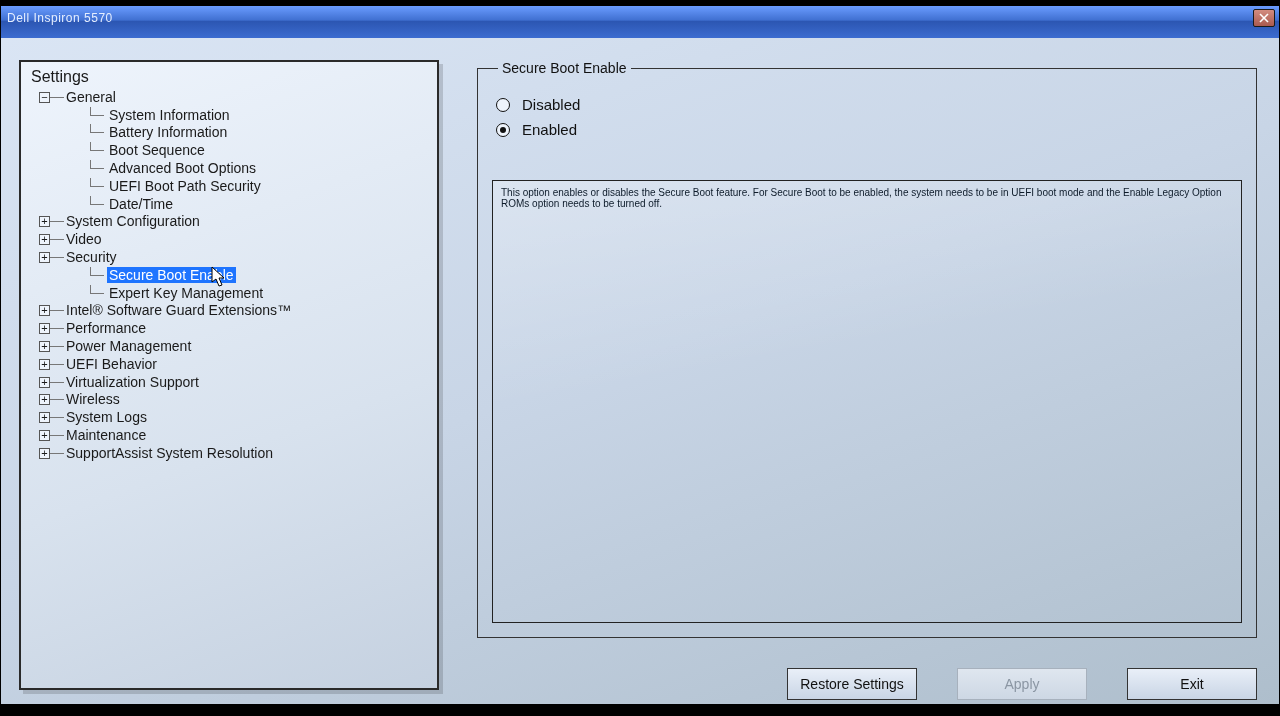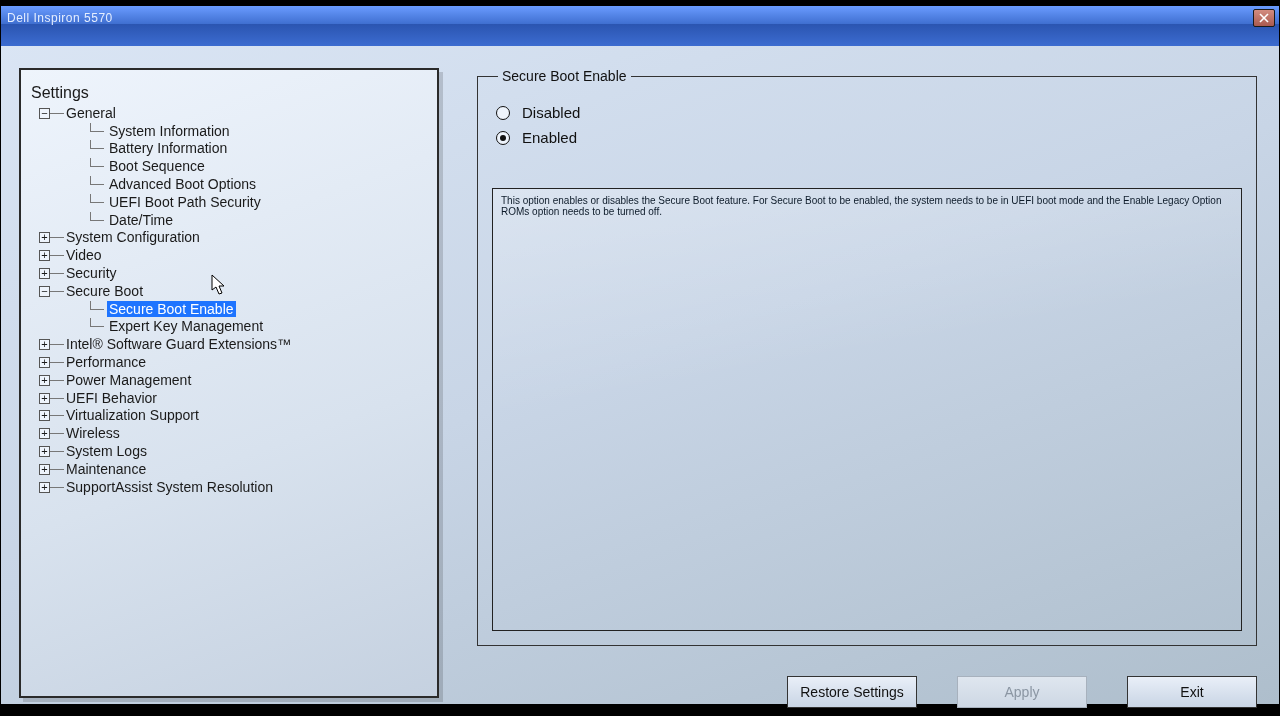--- a/index.html
+++ b/index.html
@@ -29,21 +29,21 @@
     box-sizing: border-box;
   }
   .titlebar {
     height: 24px;
     background: linear-gradient(to bottom, #6a9cff 0%, #3f6fd0 45%, #2b55b1 46%, #3c6cd0 100%);
     color: #e5eeff;
     font-size: 12px;
     display: flex;
     align-items: center;
     justify-content: space-between;
-    padding: 0 4px 16px 6px;
+    padding: 0 4px 8px 6px;
   }
   .titlebar .title {
     letter-spacing: 0.5px;
   }
   .close-btn {
     width: 20px;
     height: 16px;
     border: 1px solid #1a1a1a;
     border-radius: 2px;
     background: linear-gradient(to bottom, #d38c80, #aa5a4f);
@@ -69,21 +69,21 @@
     width: 420px;
     height: 630px;
     border: 2px solid #2a2a2a;
     box-shadow: 4px 4px 0 rgba(0,0,0,0.15);
     background: linear-gradient(160deg, #eef4fc 0%, #d8e2ee 60%, #c5d1e0 100%);
     box-sizing: border-box;
     font-size: 14px;
     color: #1a1a1a;
   }
   .tree-title {
-    padding: 14px 10px 2px 10px;
+    padding: 6px 10px 2px 10px;
     font-size: 16px;
     color: #1a1a1a;
   }
   .tree {
     padding-left: 8px;
   }
   .node {
     line-height: 17px;
     white-space: nowrap;
     position: relative;
@@ -277,21 +277,20 @@
             <div class="node"><span class="leafline"></span><span class="label">Boot Sequence</span></div>
             <div class="node"><span class="leafline"></span><span class="label">Advanced Boot Options</span></div>
             <div class="node"><span class="leafline"></span><span class="label">UEFI Boot Path Security</span></div>
             <div class="node"><span class="leafline"></span><span class="label">Date/Time</span></div>
           </div>
 
           <div class="node"><span class="expander">+</span><span class="conn"></span><span class="label">System Configuration</span></div>
           <div class="node"><span class="expander">+</span><span class="conn"></span><span class="label">Video</span></div>
           <div class="node"><span class="expander">+</span><span class="conn"></span><span class="label">Security</span></div>
 
-          <div class="node"><span class="expander">−</span><span class="conn"></span><span class="label">Secure Boot</span></div>
           <div class="sub-children">
             <div class="node selected"><span class="leafline"></span><span class="label">Secure Boot Enable</span></div>
             <div class="node"><span class="leafline"></span><span class="label">Expert Key Management</span></div>
           </div>
 
           <div class="node"><span class="expander">+</span><span class="conn"></span><span class="label">Intel® Software Guard Extensions™</span></div>
           <div class="node"><span class="expander">+</span><span class="conn"></span><span class="label">Performance</span></div>
           <div class="node"><span class="expander">+</span><span class="conn"></span><span class="label">Power Management</span></div>
           <div class="node"><span class="expander">+</span><span class="conn"></span><span class="label">UEFI Behavior</span></div>
           <div class="node"><span class="expander">+</span><span class="conn"></span><span class="label">Virtualization Support</span></div>

